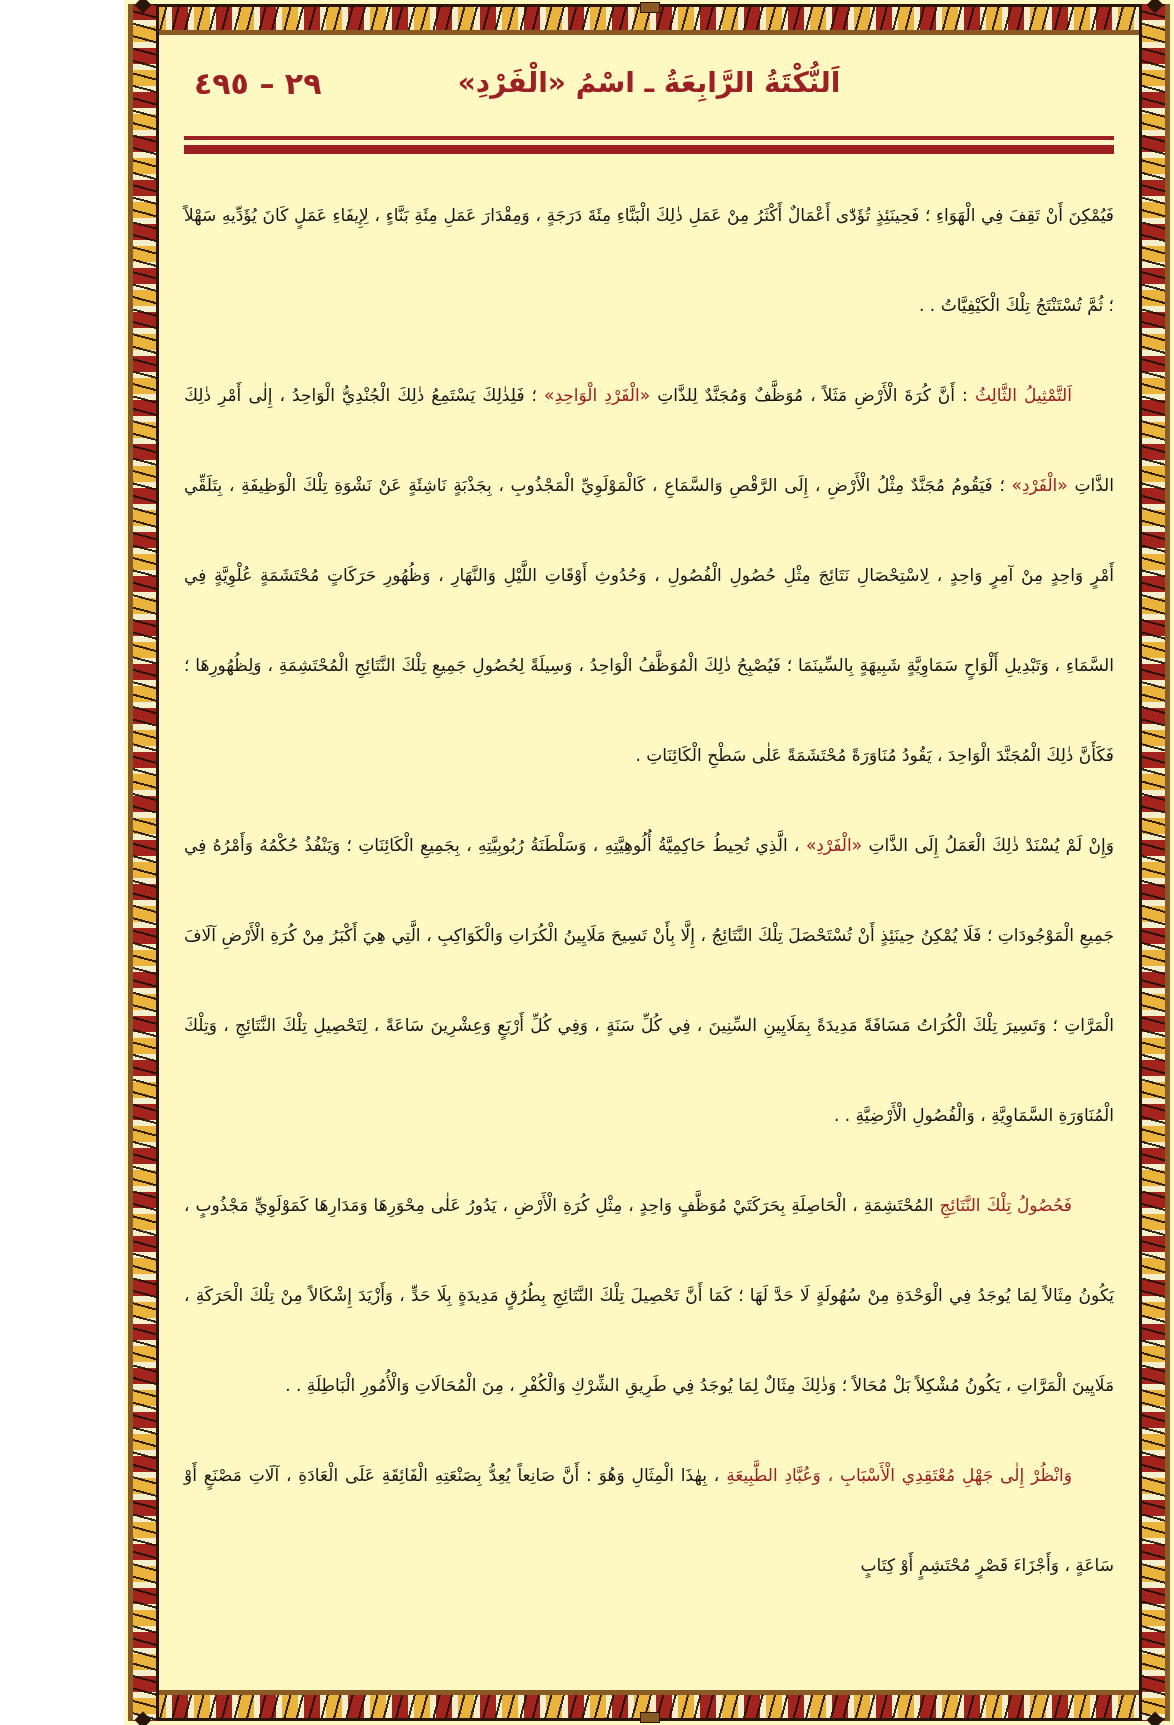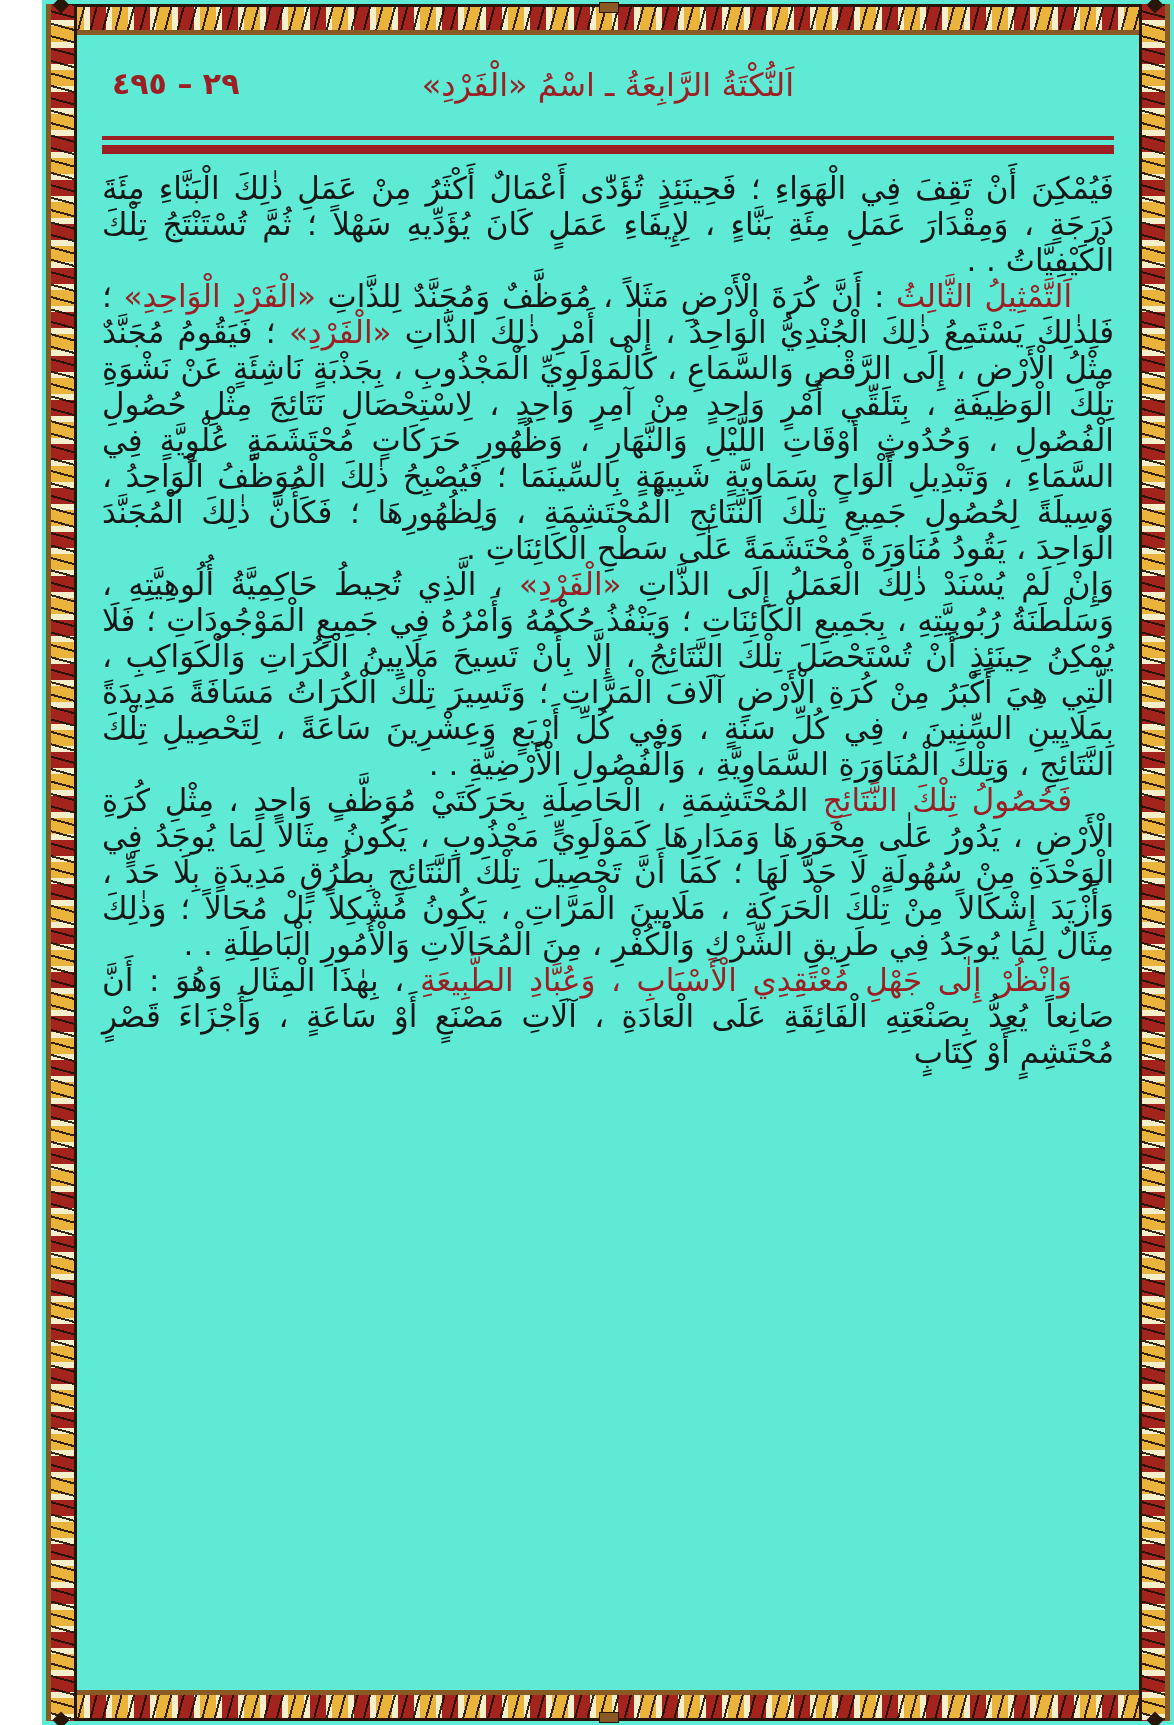--- a/index.html
+++ b/index.html
@@ -1,19 +1,19 @@
 <!DOCTYPE html>
 <html lang="ar" dir="rtl" style="--accent: #9b1f23; --ink: #161616; --b-red: #a3231d; --b-gold: #e9b33c; --b-cream: #f5eecb; --b-brown: #8a5a24;"><head>
 <meta charset="utf-8">
 <style>
   html,body{margin:0;padding:0;background:#ffffff;}
   .page{
     position:relative;
-    width:1132px;height:1725px;
-    background:#5eead4;
+    width:1050px;height:1725px;
+    background:#fef9c3;
     font-family:"DejaVu Sans", sans-serif;
     overflow:hidden;
   }
   
   .frame-strip{position:absolute;display:flex;}
   .frame-top,.frame-bottom{left:4px;right:4px;height:31px;flex-direction:column;}
   .frame-top{top:4px;}
   .frame-bottom{bottom:4px;flex-direction:column-reverse;}
   .frame-left,.frame-right{top:4px;bottom:4px;width:31px;flex-direction:row;}
   .frame-left{left:4px;}
@@ -55,33 +55,33 @@
   }
   .header-row{
     display:flex;flex-direction:row-reverse;align-items:baseline;
     position:relative;height:56px;
   }
   .page-number{
     color:var(--accent);font-weight:bold;font-size:30px;
     position:absolute;left:10px;top:0;
   }
   .page-title{
-    color:var(--accent);font-weight:normal;font-size:32px;
+    color:var(--accent);font-weight:bold;font-size:28px;
     width:100%;text-align:center;
   }
   .double-rule{margin-top:14px;}
   .rule-thin{height:4px;background:var(--accent);}
   .rule-gap{height:5px;}
   .rule-thick{height:9px;background:var(--accent);}
 
   .body-text{
     margin-top:16px;
     color:var(--ink);
-    font-size:31px;
-    line-height:36px;
+    font-size:17px;
+    line-height:90px;
     text-align:justify;
   }
   .para{margin:0;}
   .para.indent{text-indent:42px;}
   .seg{color:var(--ink);}
   .seg.red{color:var(--accent);font-weight:normal;}
 </style>
 </head>
 <body>
 

